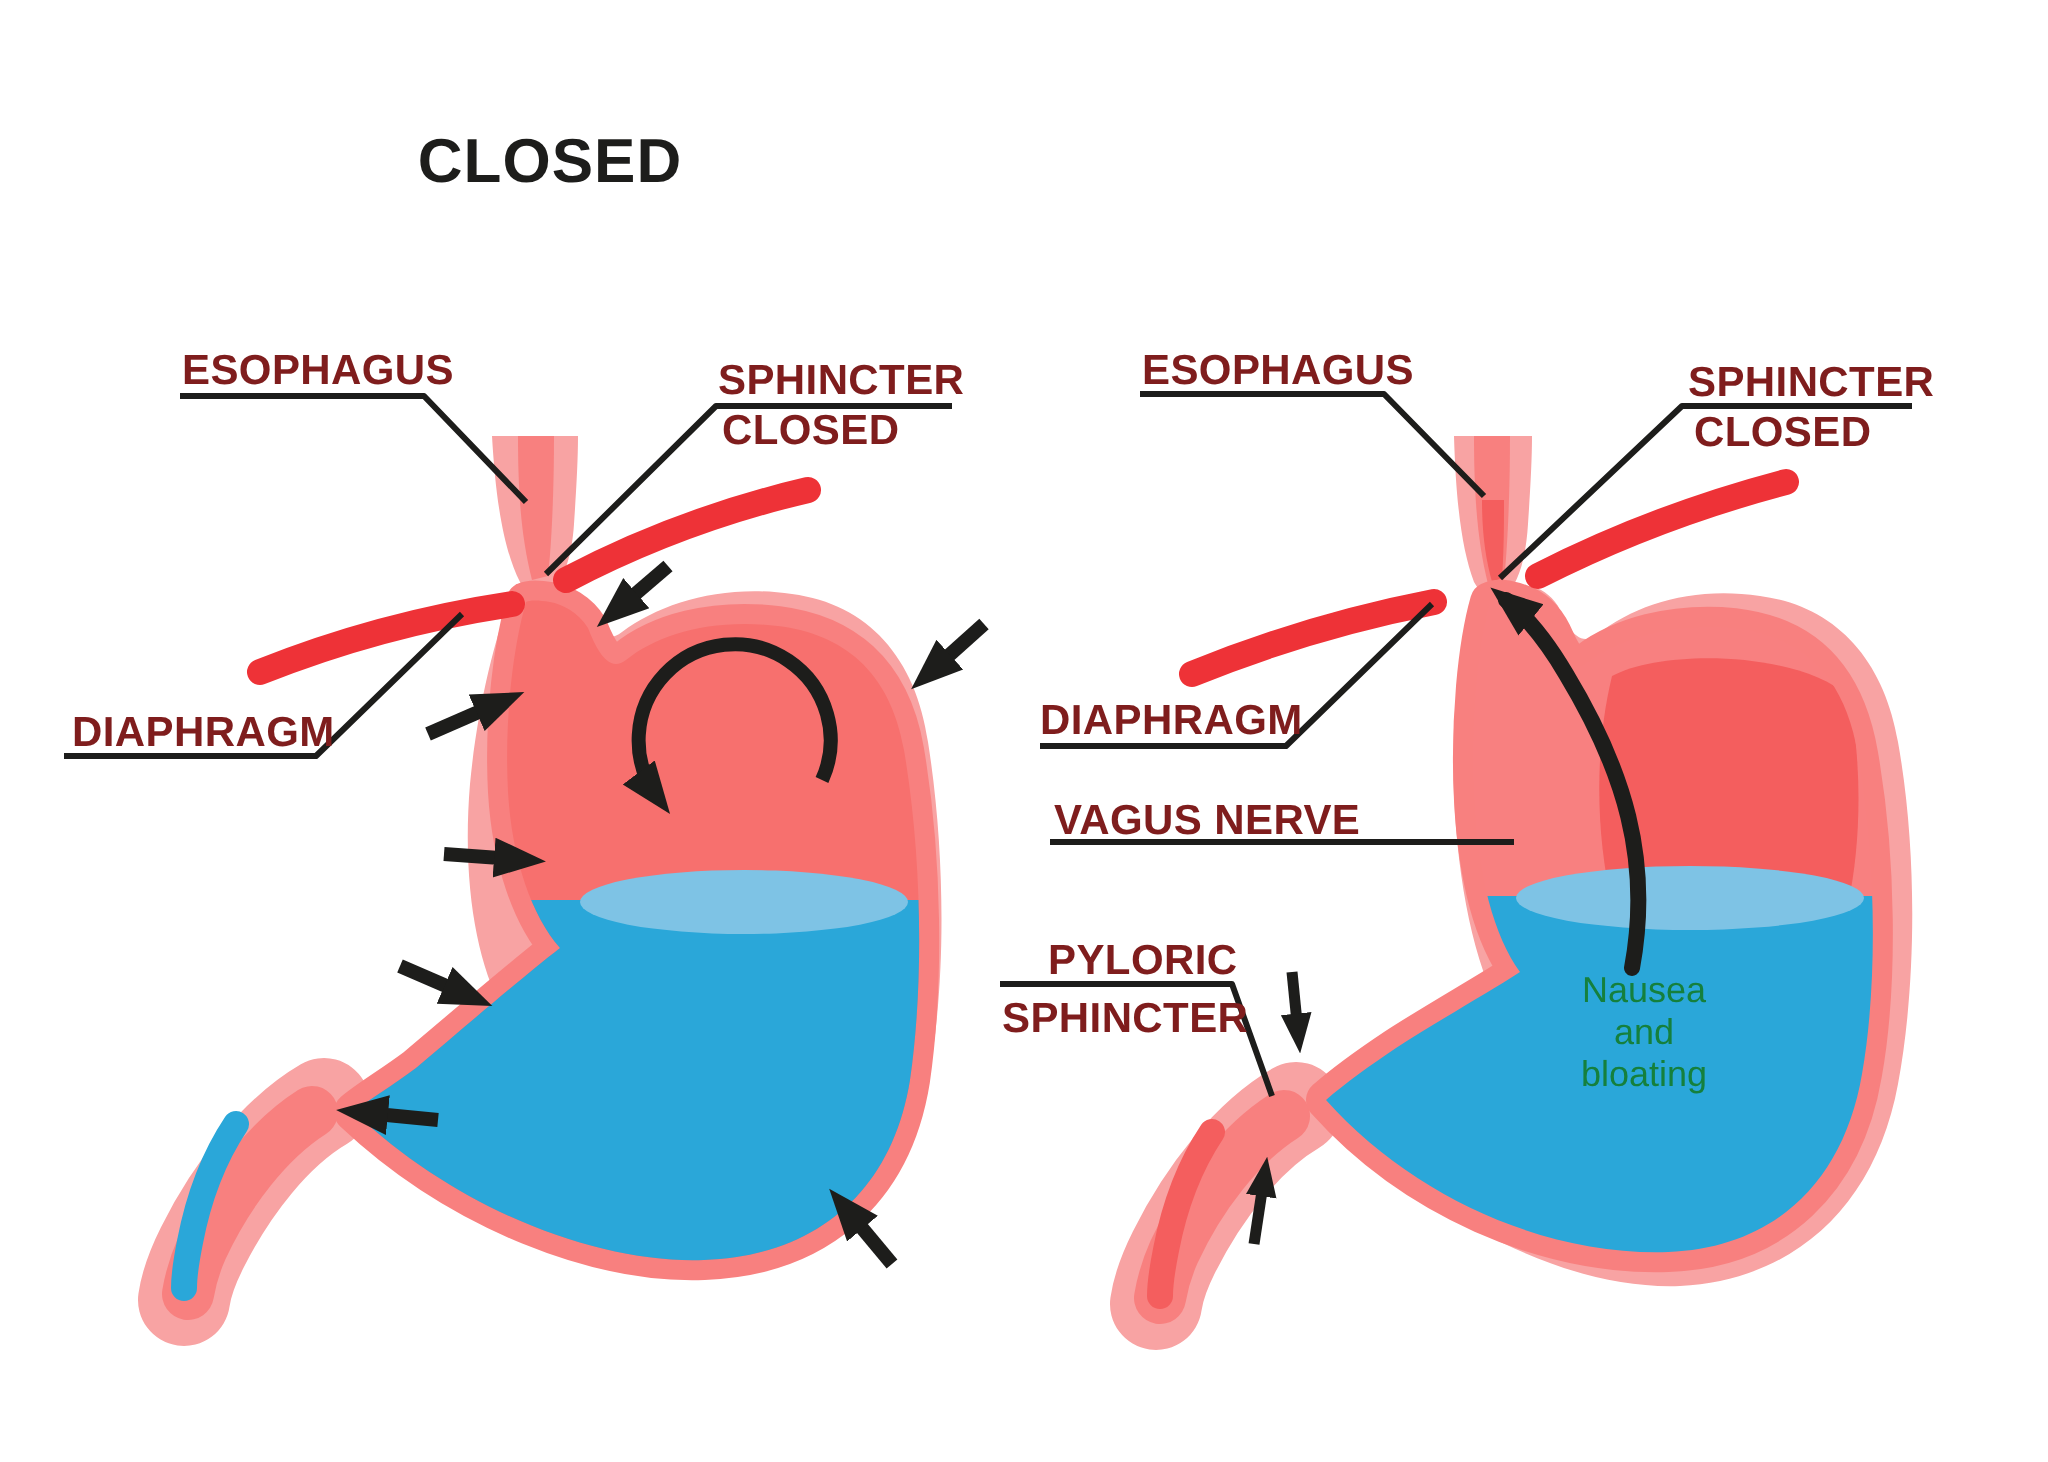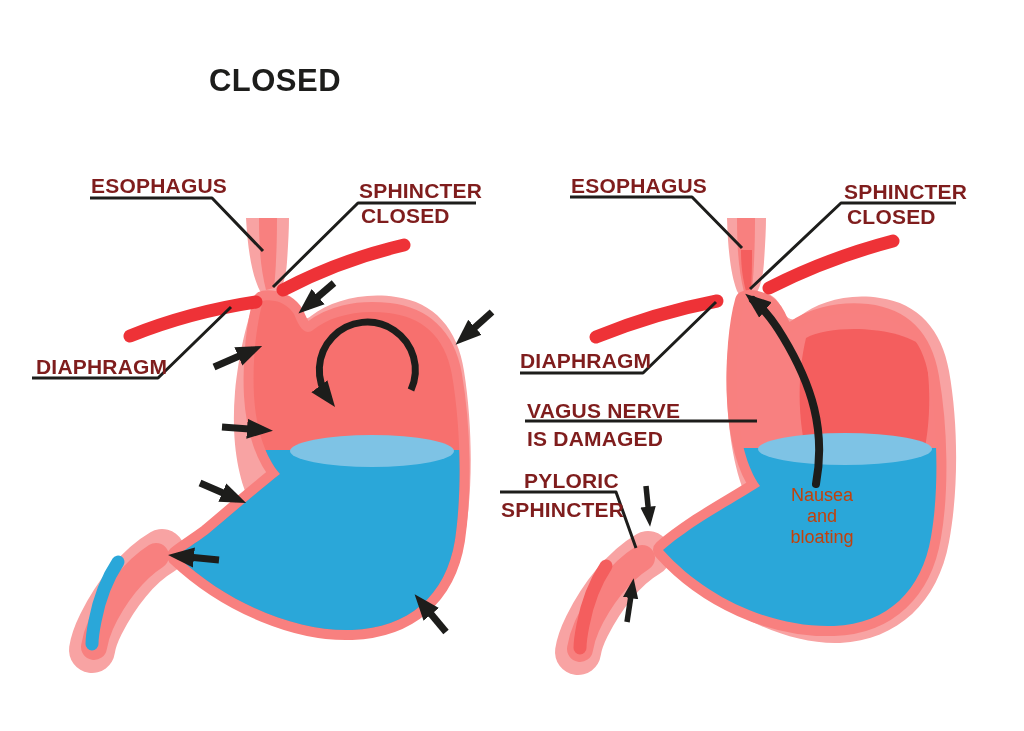--- a/index.html
+++ b/index.html
@@ -11,21 +11,21 @@
   .lbl{
     position:absolute;font-weight:bold;font-size:21px;line-height:23px;
     color:#7f1d1d;white-space:nowrap;letter-spacing:0.2px;
   }
   .title{
     position:absolute;font-weight:bold;font-size:31px;line-height:34px;
     color:#1D1D1B;text-align:center;letter-spacing:0.5px;
   }
   .symptom{
     position:absolute;font-weight:normal;font-size:18px;line-height:21px;
-    color:#c2410c;text-align:center;
+    color:#15803d;text-align:center;
   }
 </style>
 </head>
 <body>
 
 <div id="stage">
 
   <svg id="artwork" viewBox="0 0 1024 731">
     <defs>
       <marker id="arrowBig" viewBox="0 0 26 22" markerWidth="26" markerHeight="22" refX="16" refY="11" orient="auto" markerUnits="userSpaceOnUse">
@@ -189,21 +189,20 @@
   <div class="lbl" style="left:91px;top:174px;">ESOPHAGUS</div>
   <div class="lbl" style="left:359px;top:179px;">SPHINCTER</div>
   <div class="lbl" style="left:361px;top:204px;">CLOSED</div>
   <div class="lbl" style="left:36px;top:355px;">DIAPHRAGM</div>
 
   <div class="lbl" style="left:571px;top:174px;">ESOPHAGUS</div>
   <div class="lbl" style="left:844px;top:180px;">SPHINCTER</div>
   <div class="lbl" style="left:847px;top:205px;">CLOSED</div>
   <div class="lbl" style="left:520px;top:349px;">DIAPHRAGM</div>
   <div class="lbl" style="left:527px;top:399px;">VAGUS NERVE</div>
-  <div class="lbl" style="left:527px;top:427px;">IS DAMAGED</div>
   <div class="lbl" style="left:524px;top:469px;">PYLORIC</div>
   <div class="lbl" style="left:501px;top:498px;">SPHINCTER</div>
 
   <div class="symptom" style="left:762px;top:485px;width:120px;">
     <div>Nausea</div>
     <div>and</div>
     <div>bloating</div>
   </div>
 
 </div>

